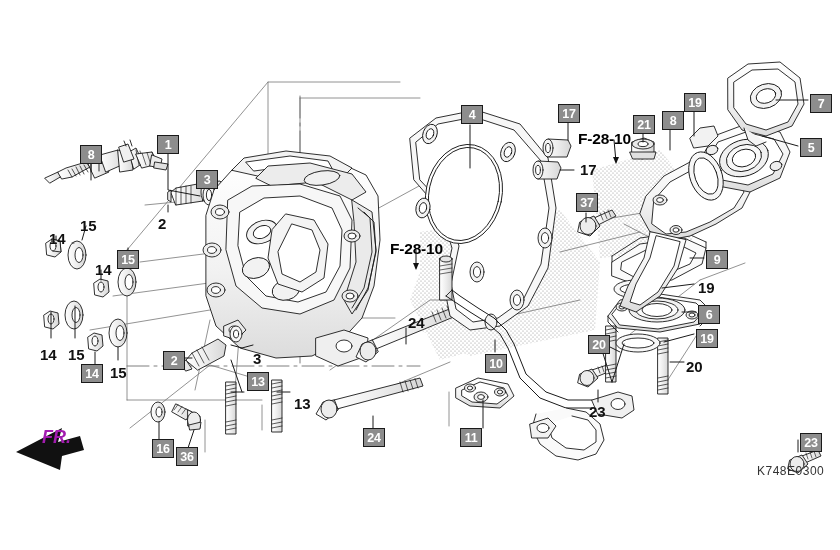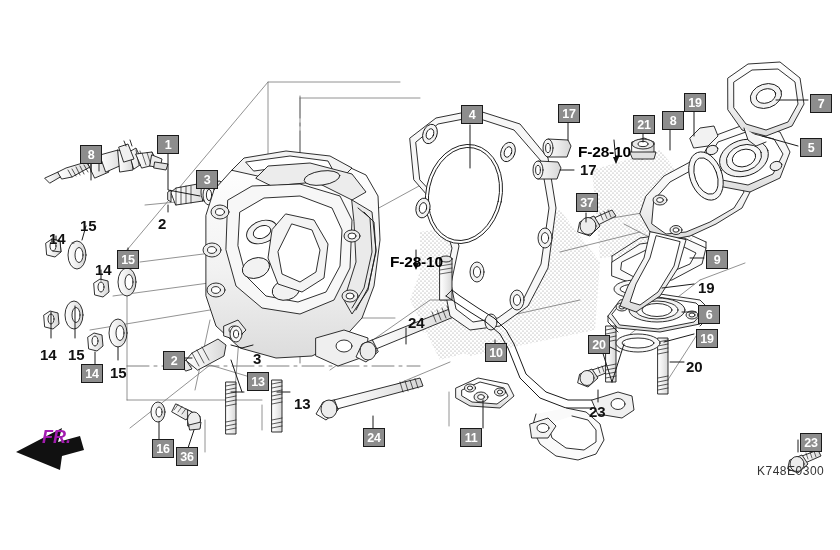--- a/index.html
+++ b/index.html
@@ -10,21 +10,21 @@
 
   
   .blabel{position:absolute;width:22px;height:19px;background:#8d8d8d;
           border:1.6px solid #1a1a1a;color:#ffffff;font-size:12.5px;
           font-weight:700;line-height:19px;text-align:center;
           box-sizing:border-box;letter-spacing:-0.3px;}
   
   .plabel{position:absolute;color:#111;font-size:15px;font-weight:700;
           line-height:15px;white-space:nowrap;}
   .flabel{position:absolute;color:#000;font-size:15.5px;font-weight:800;
-          line-height:15px;white-space:nowrap;letter-spacing:-0.2px;margin-top:13px;}
+          line-height:15px;white-space:nowrap;letter-spacing:-0.2px;}
   .frlabel{position:absolute;color:#a21caf;font-size:18px;font-weight:800;
            font-style:italic;line-height:18px;white-space:nowrap;}
   .diagcode{position:absolute;color:#333;font-size:12px;font-weight:400;
             letter-spacing:0.5px;line-height:11px;white-space:nowrap;}
 </style>
 </head>
 <body>
 
 <div id="stage">
 
@@ -593,21 +593,21 @@
 <div class="blabel" style="left:117px;top:250px">15</div>
 <div class="blabel" style="left:81px;top:364px">14</div>
 <div class="blabel" style="left:163px;top:351px">2</div>
 <div class="blabel" style="left:152px;top:439px">16</div>
 <div class="blabel" style="left:176px;top:447px">36</div>
 <div class="blabel" style="left:247px;top:372px">13</div>
 <div class="blabel" style="left:363px;top:428px">24</div>
 <div class="blabel" style="left:461px;top:105px">4</div>
 <div class="blabel" style="left:558px;top:104px">17</div>
 <div class="blabel" style="left:576px;top:193px">37</div>
-<div class="blabel" style="left:485px;top:343px">10</div>
+<div class="blabel" style="left:485px;top:354px">10</div>
 <div class="blabel" style="left:460px;top:428px">11</div>
 <div class="blabel" style="left:633px;top:115px">21</div>
 <div class="blabel" style="left:662px;top:111px">8</div>
 <div class="blabel" style="left:684px;top:93px">19</div>
 <div class="blabel" style="left:810px;top:94px">7</div>
 <div class="blabel" style="left:800px;top:138px">5</div>
 <div class="blabel" style="left:706px;top:250px">9</div>
 <div class="blabel" style="left:698px;top:305px">6</div>
 <div class="blabel" style="left:696px;top:329px">19</div>
 <div class="blabel" style="left:588px;top:335px">20</div>

